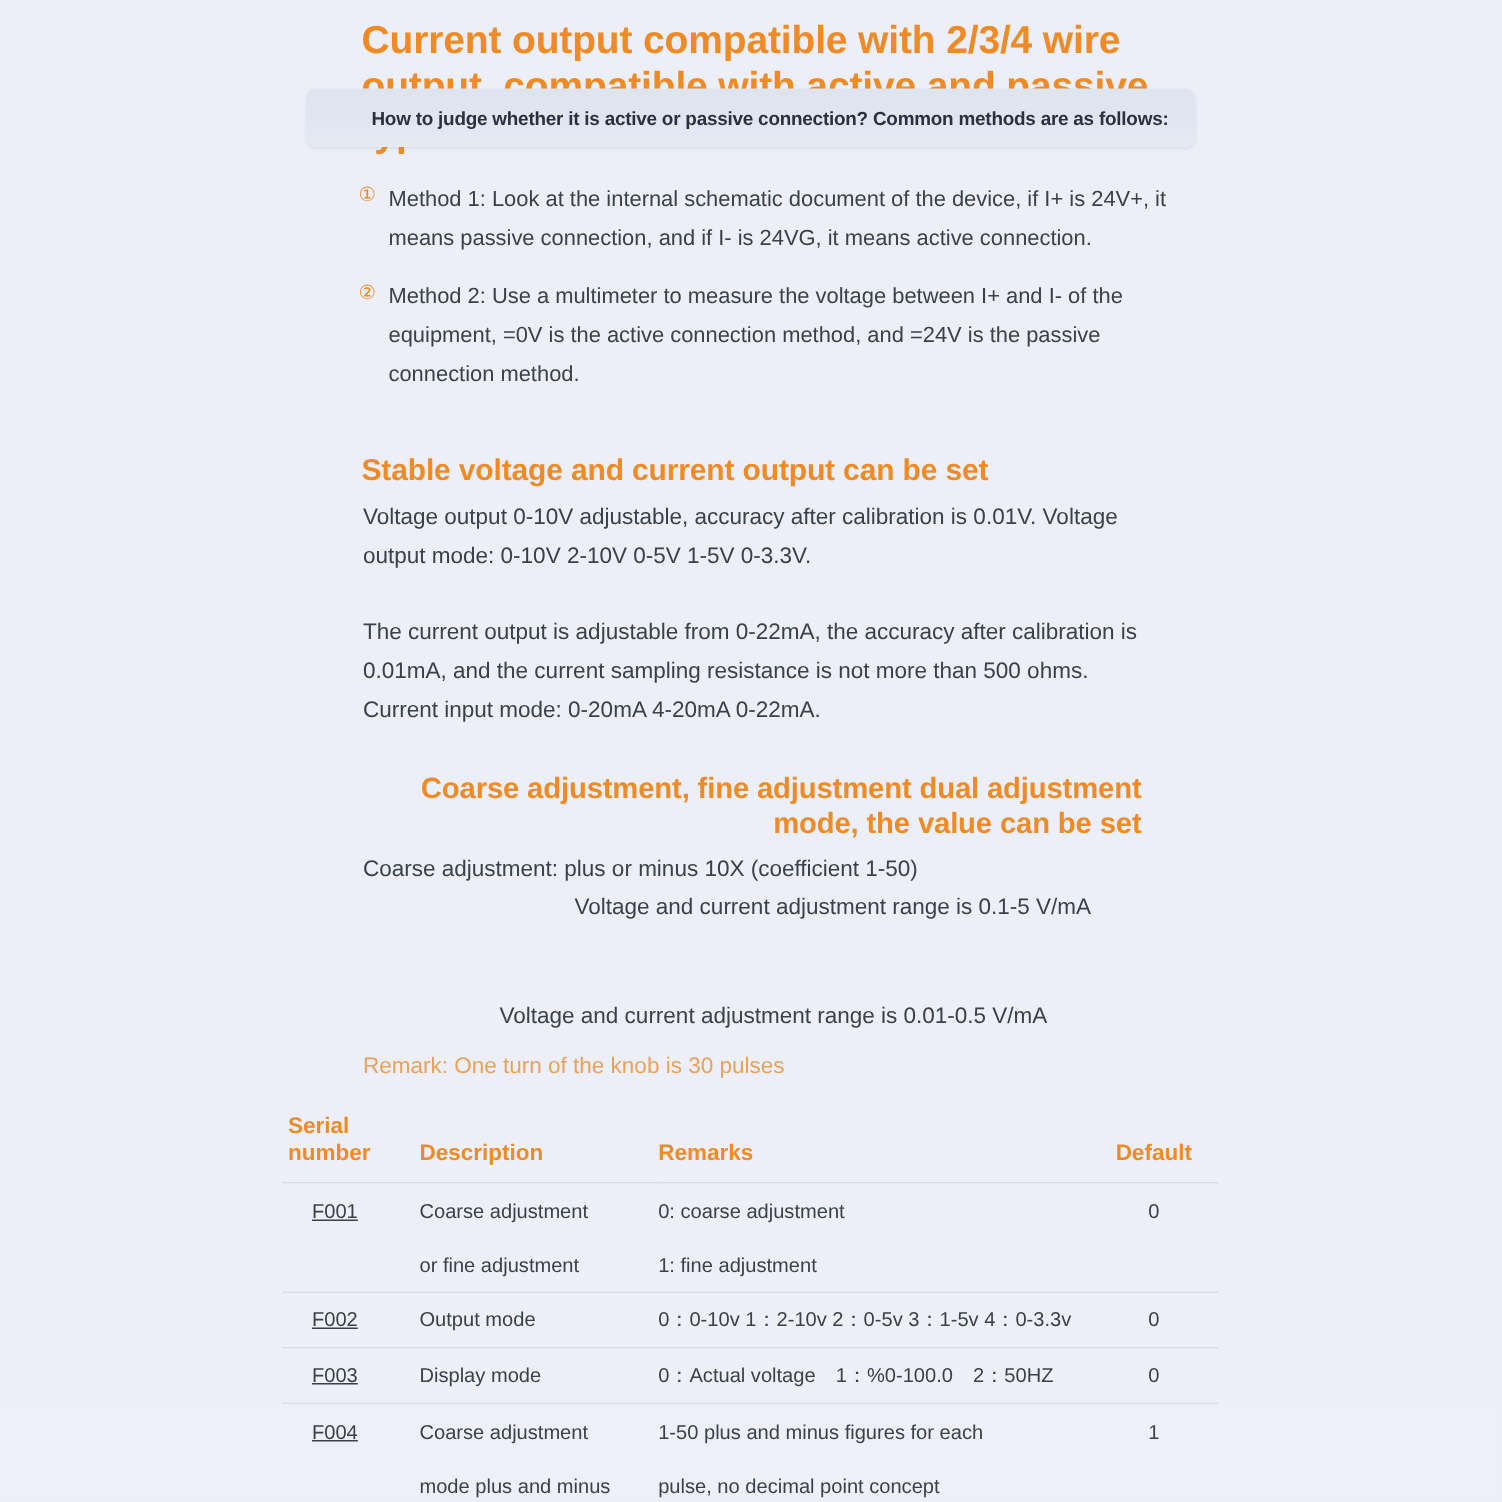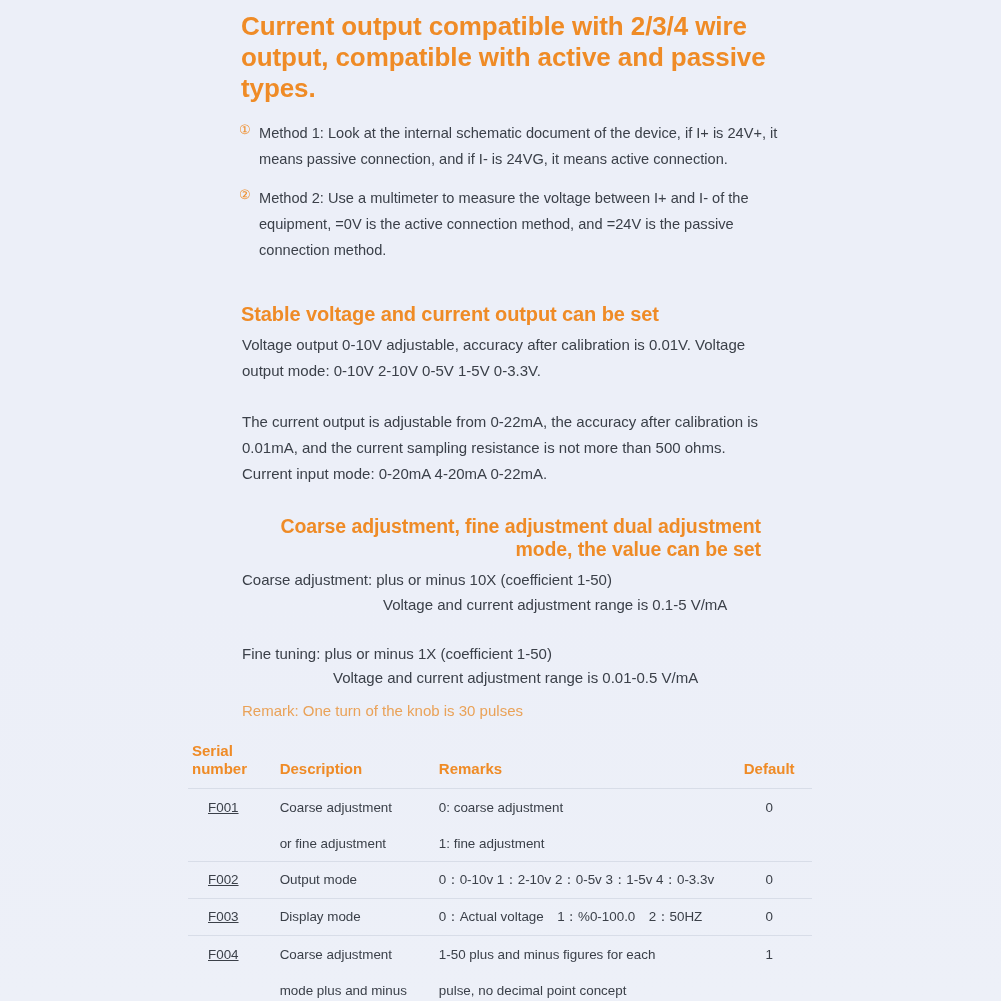--- a/index.html
+++ b/index.html
@@ -165,20 +165,23 @@
   #spec-table tr.row.single td .l1 { padding-top: 11px; height: 25px; }
   .empty-line { visibility: hidden; }
 </style>
 </head>
 <body>
 
 <div class="page">
 
   <h1 class="h-orange" id="hero-heading">Current output compatible with 2/3/4 wire output, compatible with active and passive types.</h1>
 
+  <div id="callout">
+    <span class="callout-text">How to judge whether it is active or passive connection? Common methods are as follows:</span>
+  </div>
 
   <div class="method" id="method-1">
     <span class="num">①</span>
     <span class="mtext">Method 1: Look at the internal schematic document of the device, if I+ is 24V+, it means passive connection, and if I- is 24VG, it means active connection.</span>
   </div>
 
   <div class="method" id="method-2">
     <span class="num">②</span>
     <span class="mtext">Method 2: Use a multimeter to measure the voltage between I+ and I- of the equipment, =0V is the active connection method, and =24V is the passive connection method.</span>
   </div>
@@ -187,21 +190,20 @@
 
   <p class="para" id="para-volt">Voltage output 0-10V adjustable, accuracy after calibration is 0.01V. Voltage output mode: 0-10V 2-10V 0-5V 1-5V 0-3.3V.</p>
 
   <p class="para" id="para-curr">The current output is adjustable from 0-22mA, the accuracy after calibration is 0.01mA, and the current sampling resistance is not more than 500 ohms. Current input mode: 0-20mA 4-20mA 0-22mA.</p>
 
   <h2 class="h-orange" id="sec3-heading">Coarse adjustment, fine adjustment dual adjustment mode, the value can be set</h2>
 
   <p class="para" id="para-coarse">Coarse adjustment: plus or minus 10X (coefficient 1-50)</p>
   <p class="para" id="para-coarse-ind">Voltage and current adjustment range is 0.1-5 V/mA</p>
 
-  <p class="para" id="para-fine">Fine tuning: plus or minus 1X (coefficient 1-50)</p>
   <p class="para" id="para-fine-ind">Voltage and current adjustment range is 0.01-0.5 V/mA</p>
 
   <p class="para" id="para-remark">Remark: One turn of the knob is 30 pulses</p>
 
   <table id="spec-table">
     <thead>
       <tr>
         <th class="col-serial">
           <span>Serial</span><br>
           <span>number</span>

